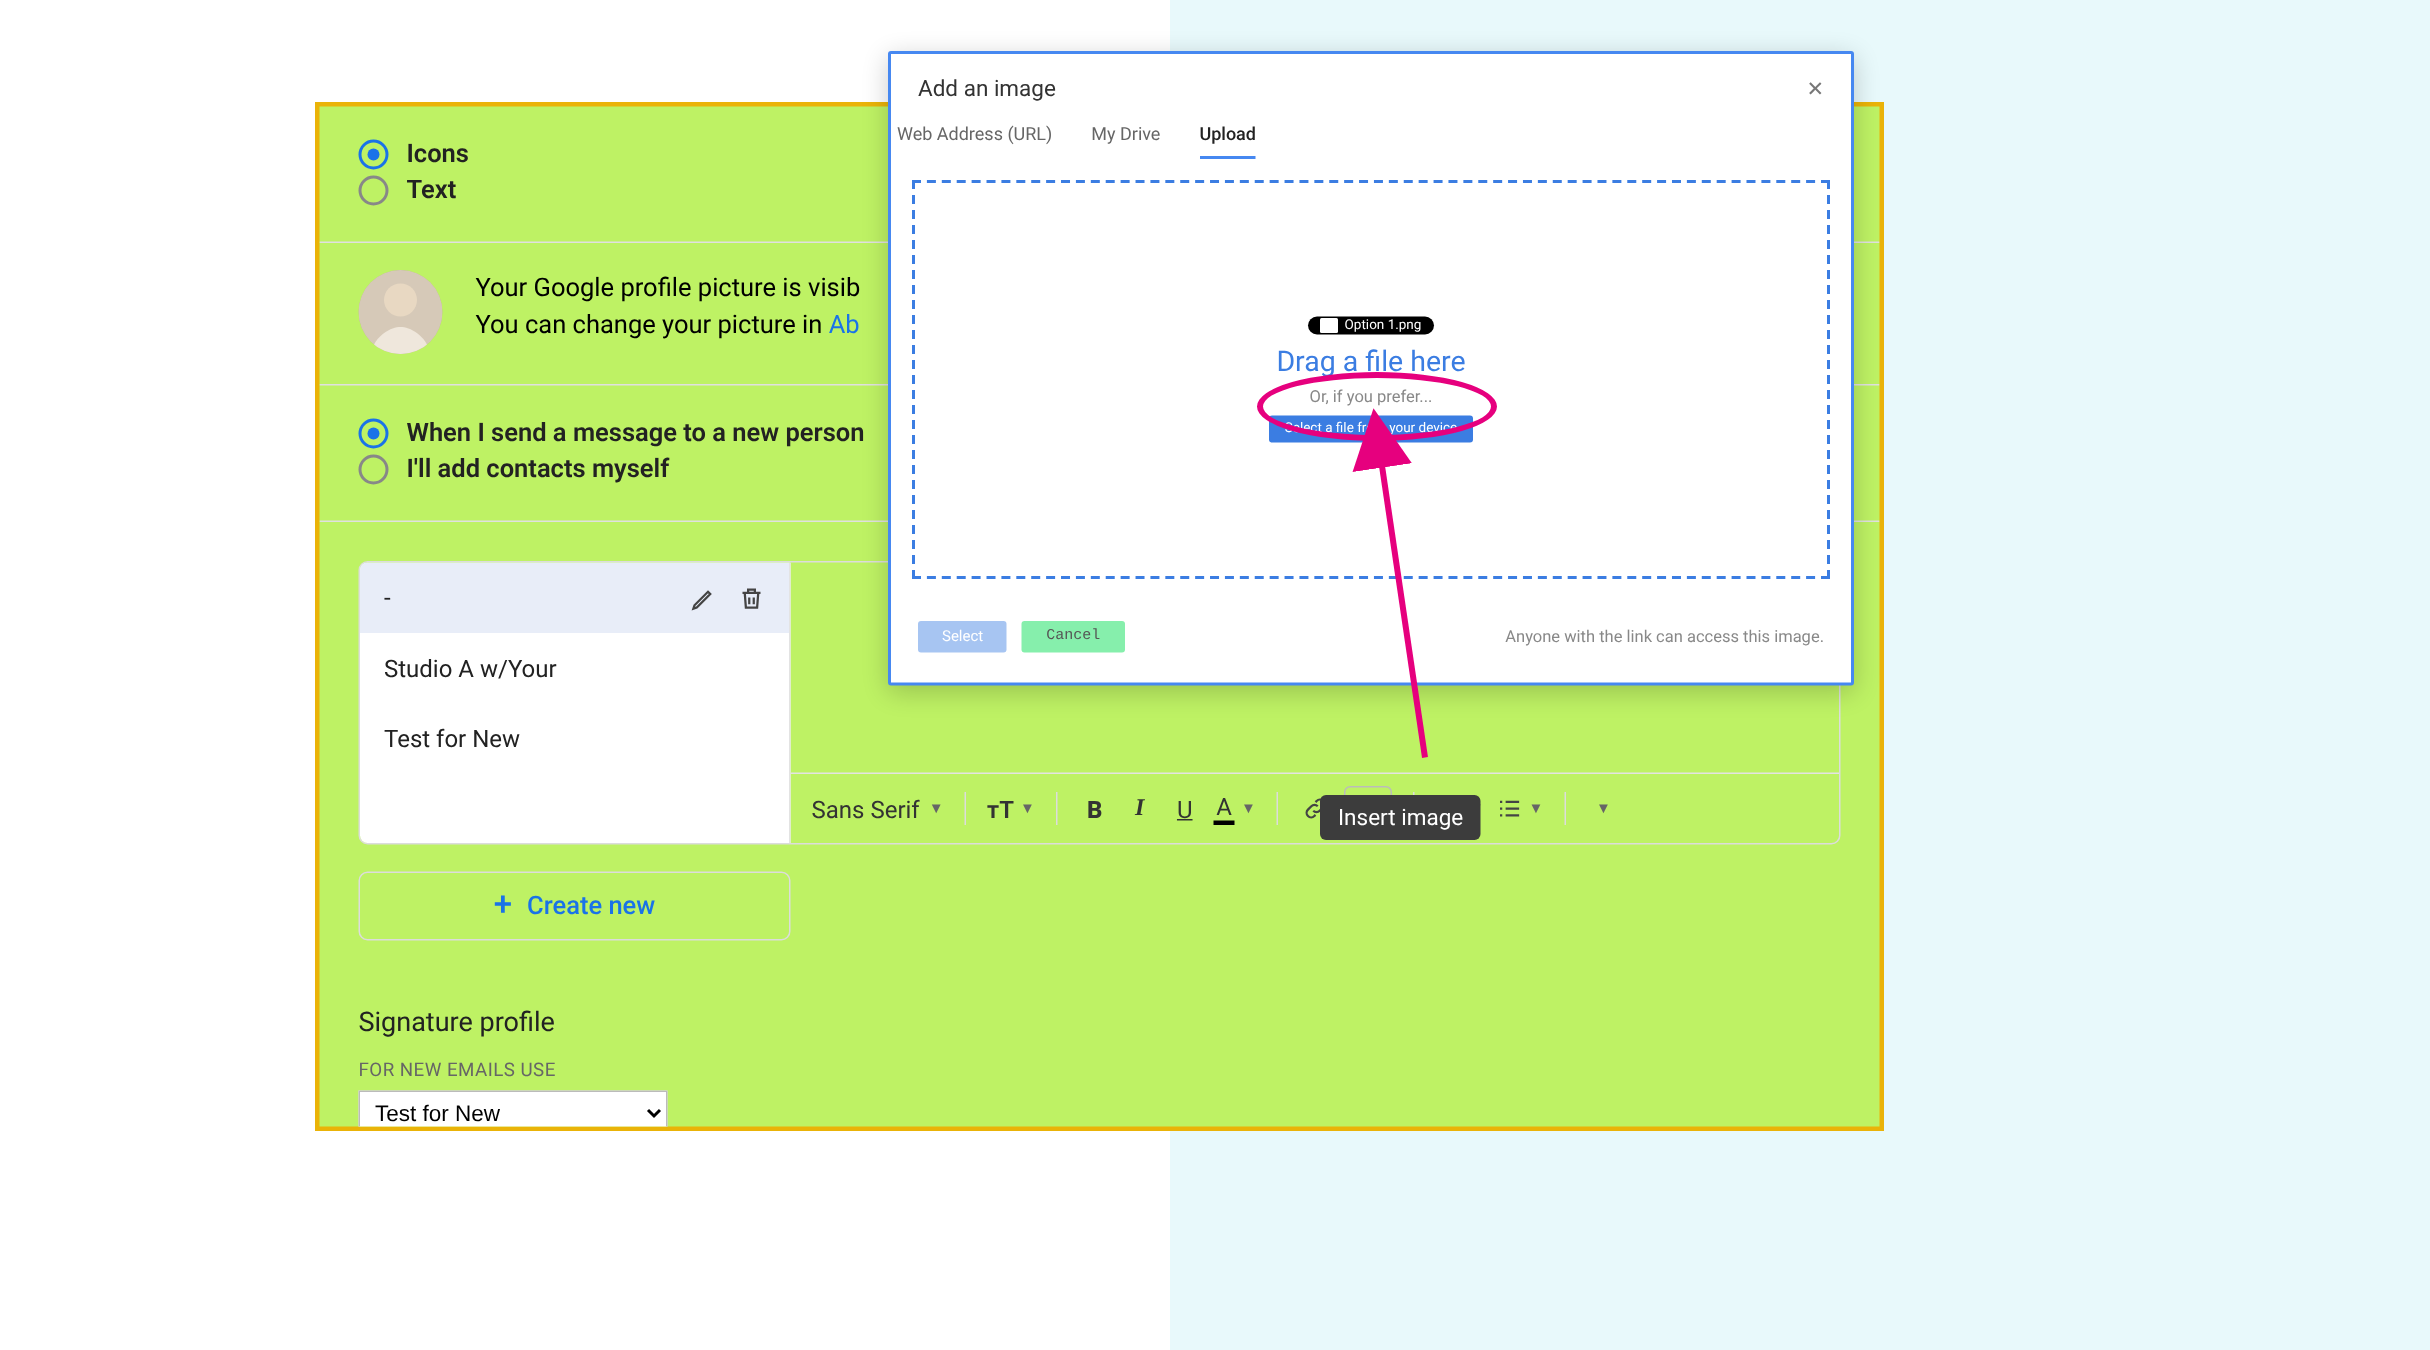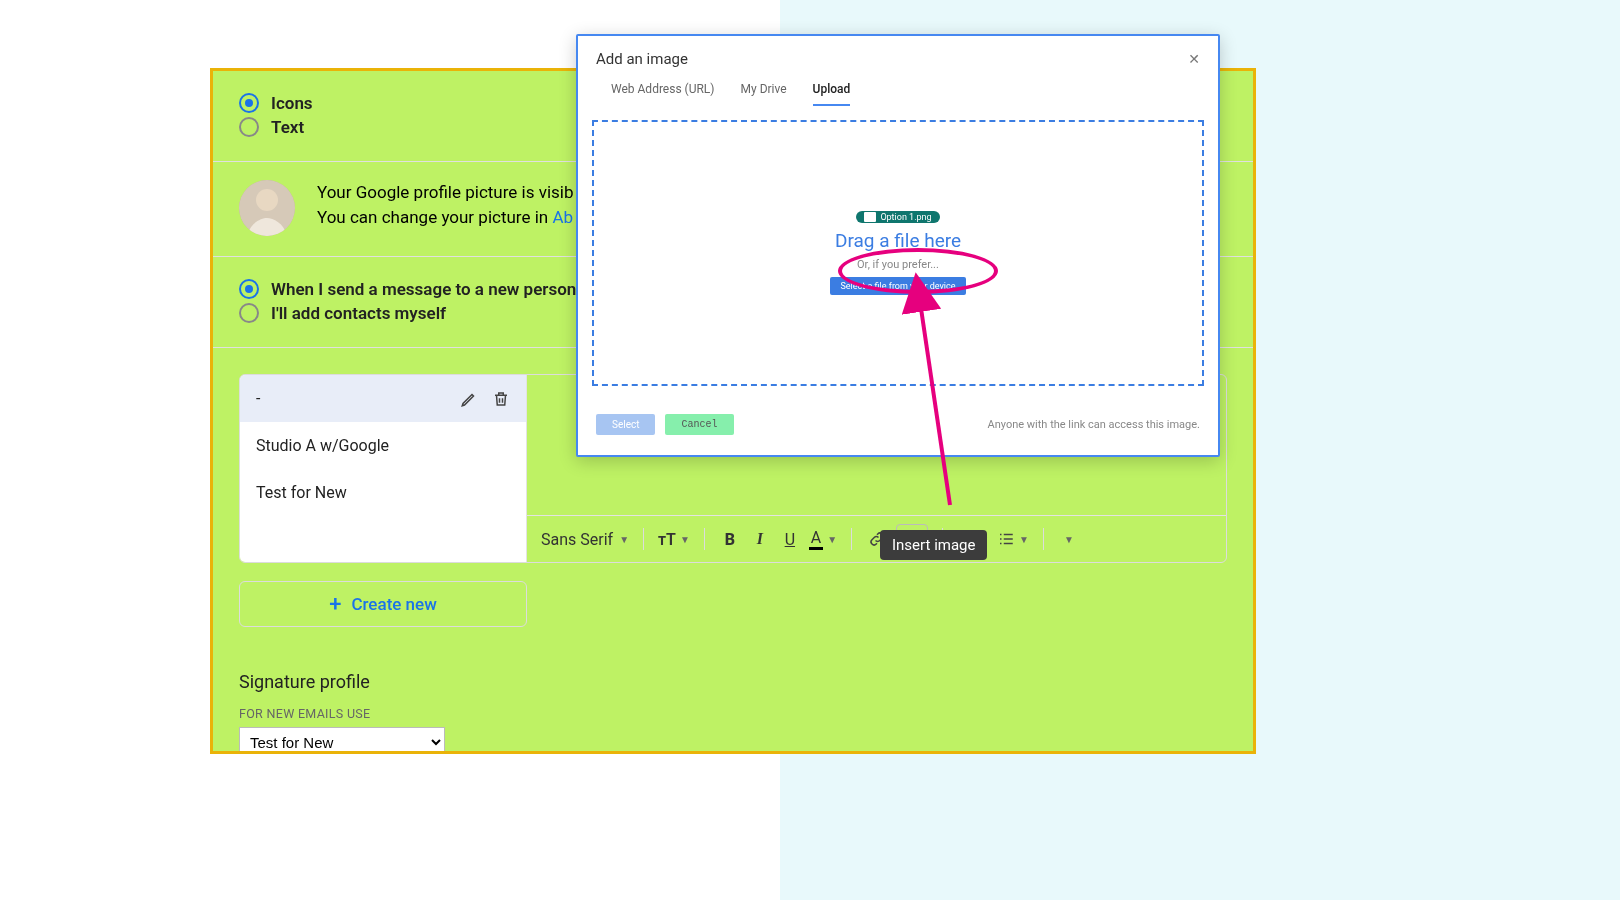--- a/index.html
+++ b/index.html
@@ -36,30 +36,30 @@
   .plus{font-size:22px;margin-top:-2px;}
   .defs{margin-top:44px;}
   .defs h4{font-size:18px;font-weight:400;margin:0 0 14px 0;color:#222;}
   .defs-row{display:flex;gap:30px;}
   .defs-col{}
   .defs-lbl{font-size:12.5px;letter-spacing:.3px;color:#666;text-transform:uppercase;margin-bottom:6px;}
   .sel{width:206px;height:30px;border:1px solid #bbb;background:#fff;font-size:15px;padding:0 6px;}
   
   .tooltip{position:absolute;left:880px;top:530px;background:#3c3c3c;color:#fff;font-size:15px;padding:6px 12px;border-radius:4px;}
   
-  .modal{position:absolute;left:576px;top:34px;width:640px;background:#fff;border:2px solid #4688f1;border-radius:2px;box-shadow:0 4px 18px rgba(0,0,0,.2);}
+  .modal{position:absolute;left:592px;top:34px;width:640px;background:#fff;border:2px solid #4688f1;border-radius:2px;box-shadow:0 4px 18px rgba(0,0,0,.2);}
   .m-head{padding:14px 18px 10px 18px;display:flex;justify-content:space-between;align-items:center;}
   .m-title{font-size:15px;color:#333;}
   .m-close{font-size:14px;color:#777;cursor:pointer;}
-  .m-tabs{display:flex;gap:26px;padding:0 33px;font-size:12px;color:#666;}
+  .m-tabs{display:flex;gap:26px;padding:0 4px;font-size:12px;color:#666;}
   .m-tab{padding:4px 0 8px 0;cursor:pointer;}
   .m-tab.active{color:#222;border-bottom:2px solid #4688f1;font-weight:500;}
   .m-body{padding:14px;}
   .drop{border:2px dashed #3b7de2;height:262px;display:flex;flex-direction:column;align-items:center;justify-content:center;gap:6px;}
-  .file-chip{display:flex;align-items:center;gap:4px;background:#0f766e;color:#fff;border-radius:10px;padding:1px 8px;font-size:9px;}
+  .file-chip{display:flex;align-items:center;gap:4px;background:#000000;color:#fff;border-radius:10px;padding:1px 8px;font-size:9px;}
   .file-chip-ico{width:12px;height:10px;background:#fff;border-radius:1px;}
   .drag-t{font-size:19px;color:#3b7de2;}
   .or-t{font-size:11px;color:#888;}
   .sel-btn{background:#3b7de2;color:#fff;font-size:9px;padding:4px 10px;border-radius:2px;cursor:pointer;}
   .m-foot{display:flex;justify-content:space-between;align-items:center;padding:14px 18px 20px 18px;}
   .m-foot-l{display:flex;gap:10px;}
   .btn-s{font-size:10px;padding:5px 16px;border-radius:2px;cursor:pointer;}
   .btn-primary{background:#a7c5f2;color:#fff;}
   .btn-secondary{background:#86efac;color:#555;font-family:Liberation Mono, monospace;}
   .m-foot-r{font-size:11px;color:#888;}
@@ -123,21 +123,21 @@
             <span>-</span>
             <span class="sig-actions">
               <svg class="tico" viewBox="0 0 24 24" fill="none" stroke="currentColor" stroke-width="2">
                   <path d="M3 21l3-1 12-12-2-2L4 18l-1 3z"></path>
                 </svg>
               <svg class="tico" viewBox="0 0 24 24" fill="none" stroke="currentColor" stroke-width="2">
                   <path d="M4 7h16M9 7V4h6v3M6 7l1 13h10l1-13M10 11v6M14 11v6"></path>
                 </svg>
             </span>
           </div>
-          <div class="sig-item"><span>Studio A w/Google</span></div>
+          <div class="sig-item"><span>Studio A w/Your</span></div>
           <div class="sig-item"><span>Test for New</span></div>
         </div>
         <div class="sig-editor">
           <div class="sig-canvas"></div>
           <div class="toolbar">
             <div class="tb-font tb-btn">
               <span>Sans Serif</span>
                 <span class="caret">▼</span>
             </div>
             <span class="sep"></span>

